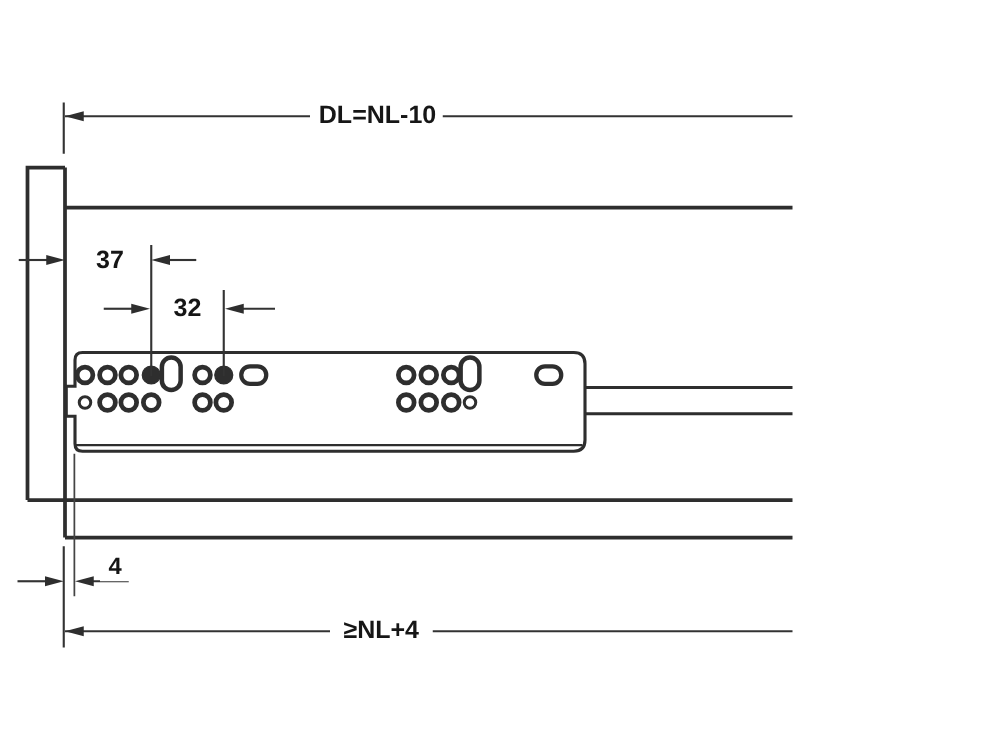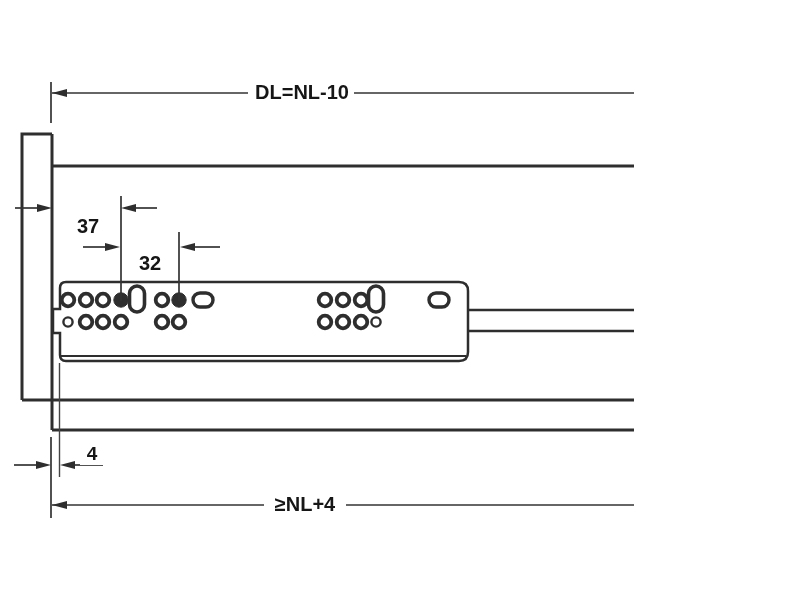--- a/index.html
+++ b/index.html
@@ -131,17 +131,17 @@
       <polygon class="arr" points="711,505 696,501 696,509"></polygon>
     </g>
 
     <g>
       <polyline points="731,108 722,123 730,127 719,142" fill="none" stroke="#ffffff" stroke-width="6"></polyline>
       <polyline points="731,108 722,123 730,127 719,142" fill="none" stroke="#2e2e2e" stroke-width="2.4"></polyline>
     </g>
   </svg>
 
   <div class="dim-label fs20" style="left:250px;top:81px;width:104px;">DL=NL-10</div>
-  <div class="dim-label fs20" style="left:71px;top:215px;width:34px;text-align:center;">37</div>
-  <div class="dim-label fs20" style="left:133px;top:252px;width:34px;">32</div>
+  <div class="dim-label fs20" style="left:71px;top:197px;width:34px;text-align:center;">37</div>
+  <div class="dim-label fs20" style="left:133px;top:236px;width:34px;">32</div>
   <div class="dim-label fs19" style="left:80px;top:443px;width:24px;">4</div>
   <div class="dim-label fs20" style="left:264px;top:493px;width:82px;">≥NL+4</div>
 </div>
 
 </body></html>

